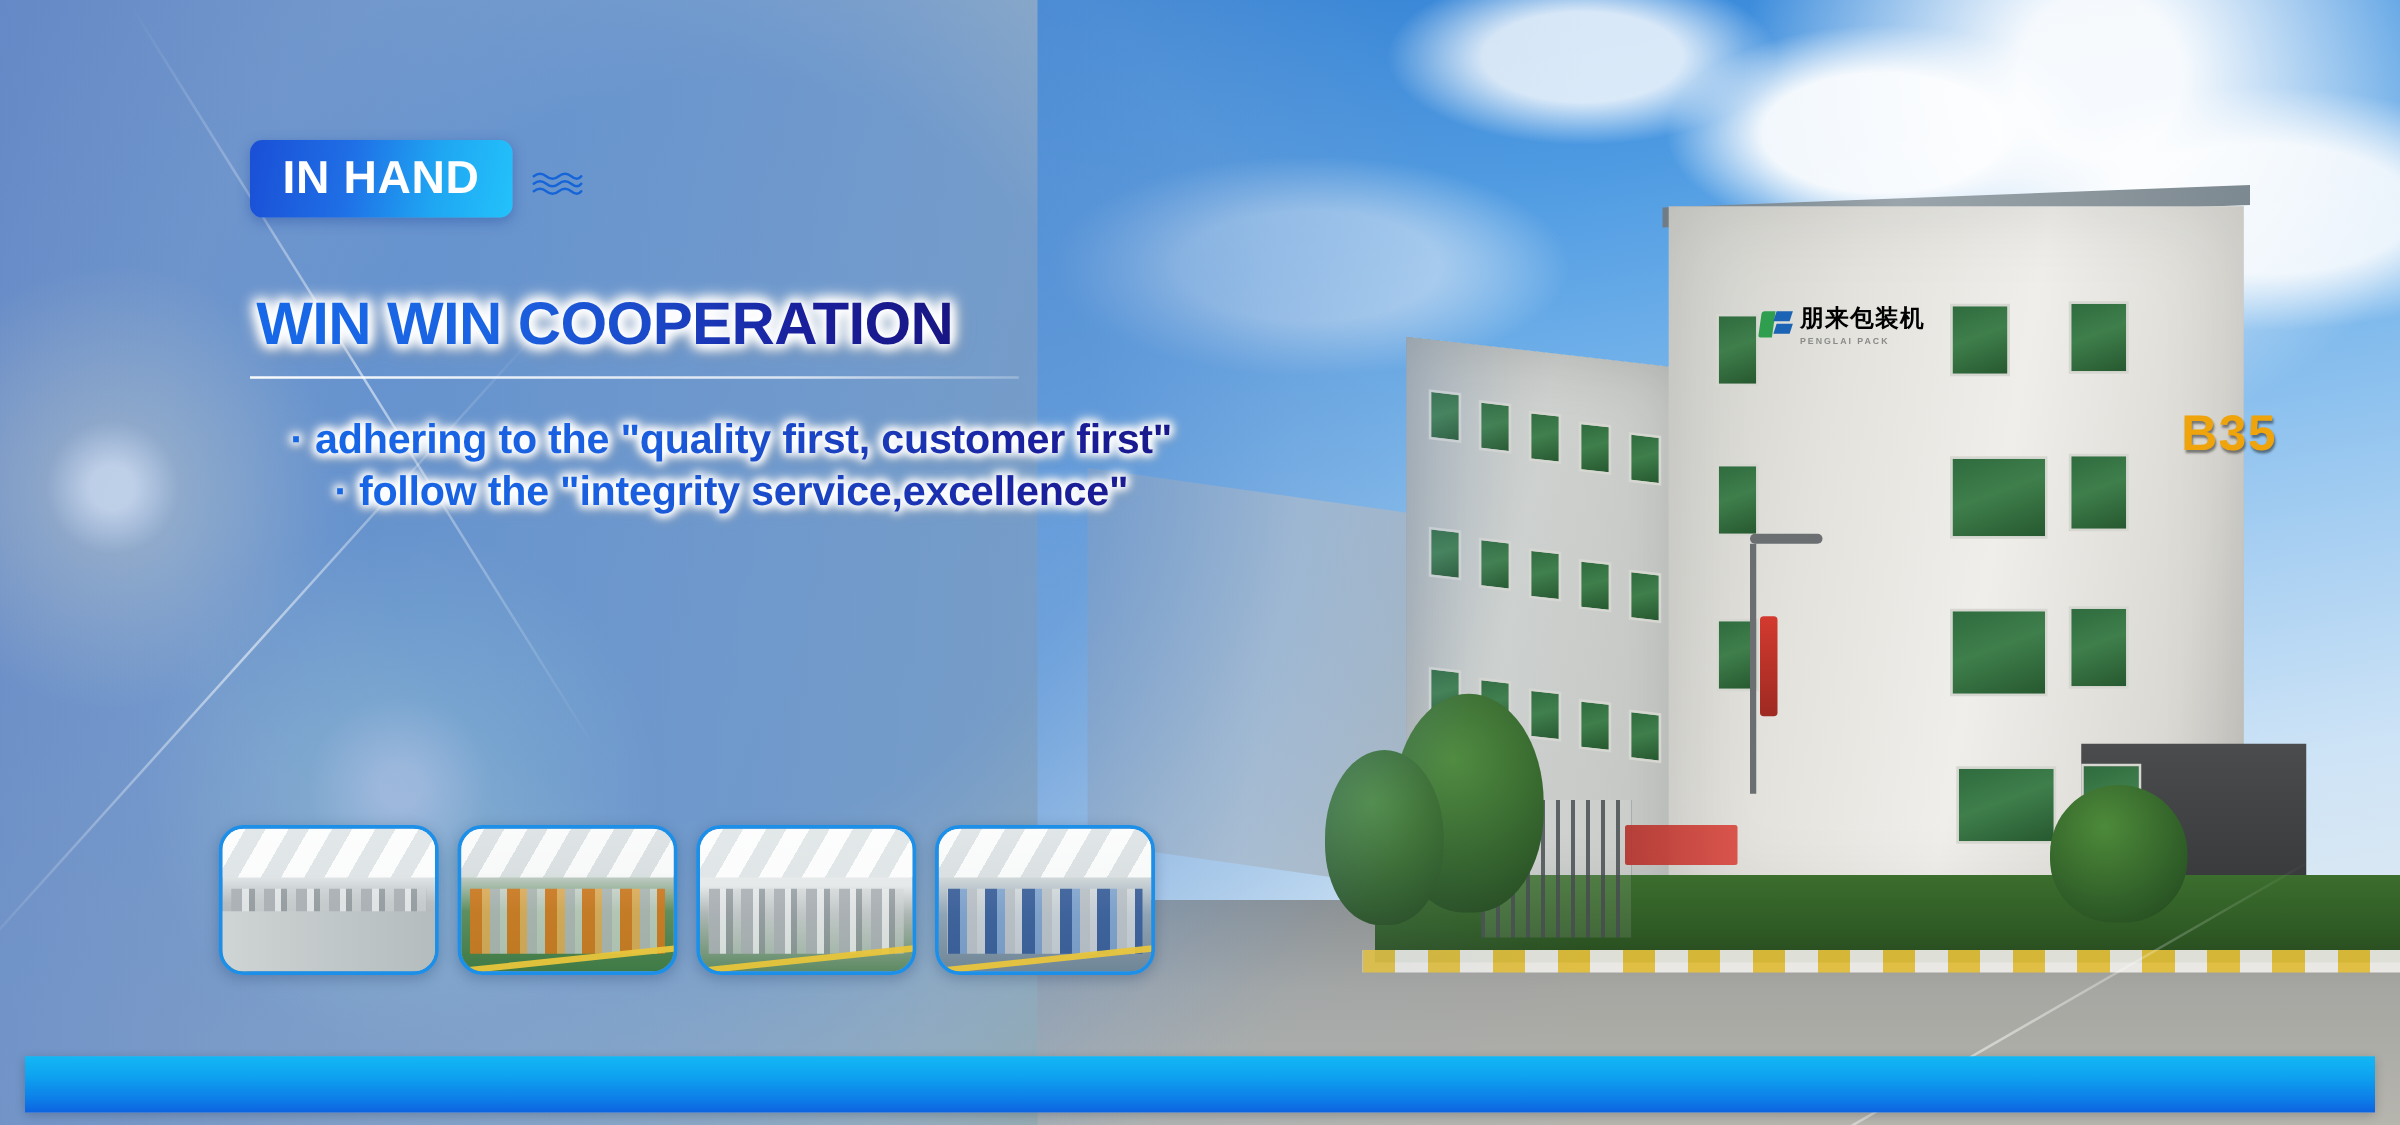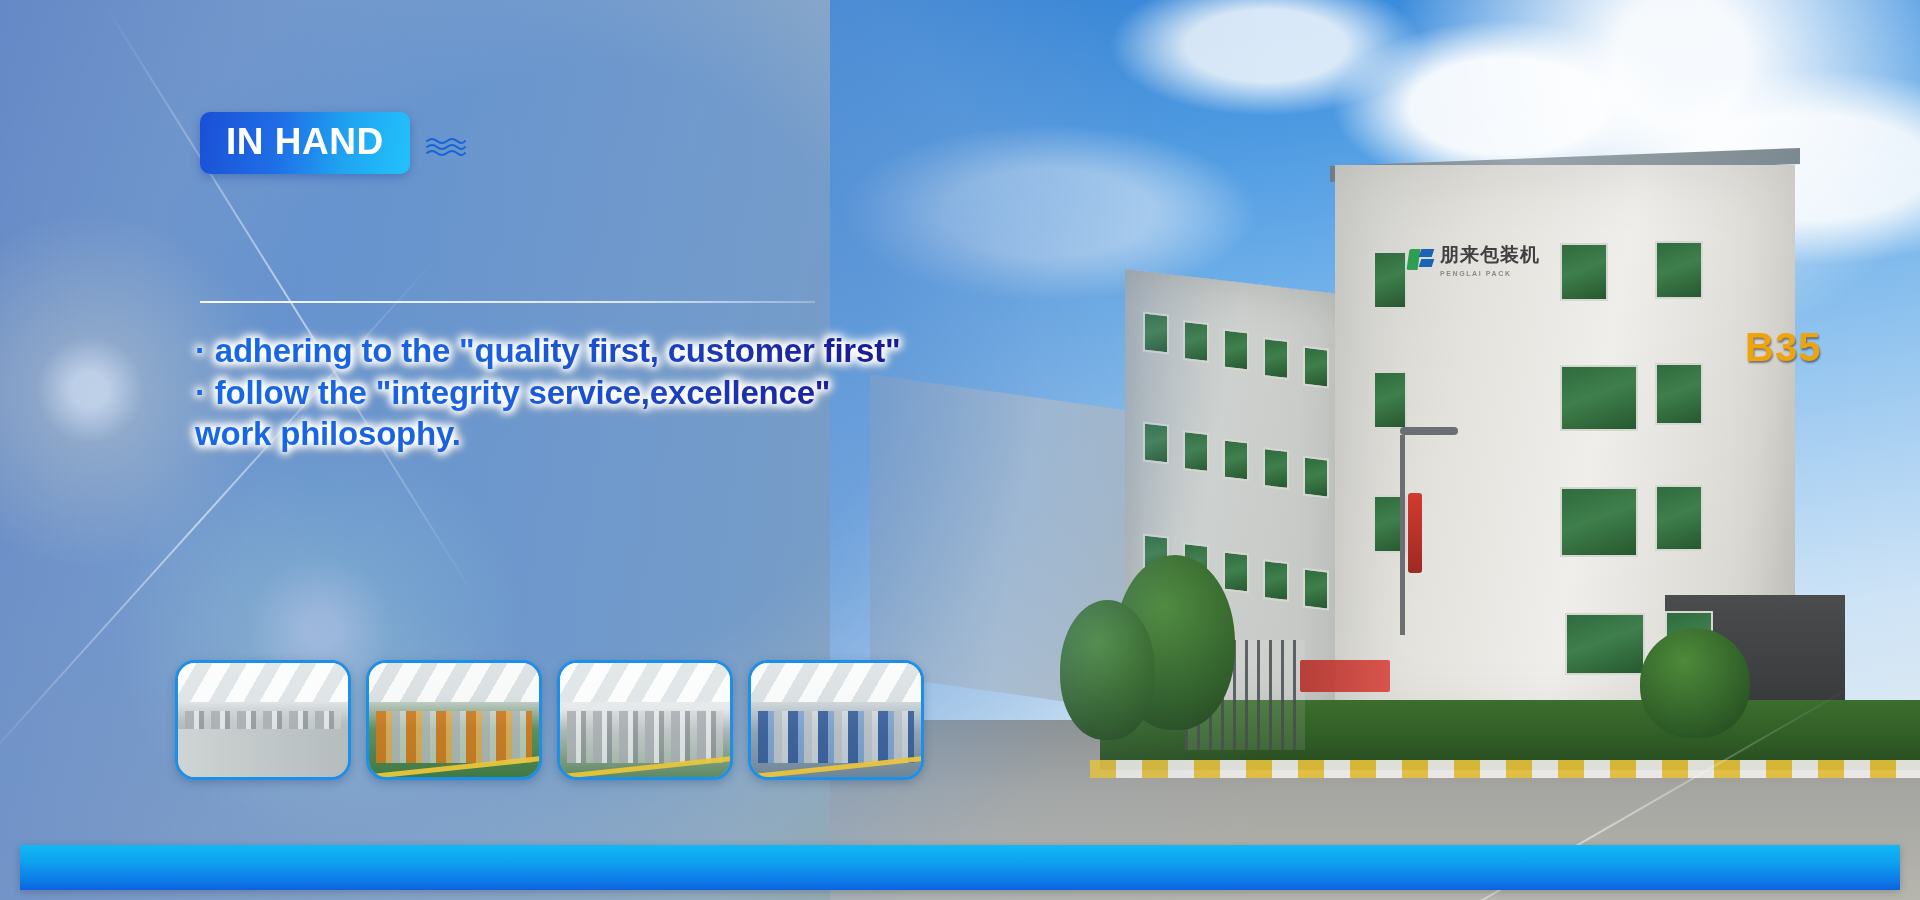--- a/index.html
+++ b/index.html
@@ -83,21 +83,21 @@
   }
   .logo-wrap{
     position:absolute;left:1408px;top:242px;display:flex;align-items:center;gap:6px;
   }
   .logo-mark{width:26px;height:26px;position:relative;}
   .logo-mark i{position:absolute;display:block;}
   .logo-mark i:nth-child(1){left:0;top:2px;width:11px;height:21px;background:#2f9e4f;border-radius:2px 0 0 2px;transform:skewX(-8deg);}
   .logo-mark i:nth-child(2){left:12px;top:2px;width:13px;height:8px;background:#1a63b5;transform:skewX(-18deg);}
   .logo-mark i:nth-child(3){left:12px;top:12px;width:13px;height:8px;background:#1a63b5;transform:skewX(-18deg);}
   .logo-txt{display:flex;flex-direction:column;line-height:1;}
-  .logo-cn{font:700 19px "DejaVu Sans",sans-serif;color:#404040;letter-spacing:1px;}
+  .logo-cn{font:700 19px "DejaVu Sans",sans-serif;color:#000000;letter-spacing:1px;}
   .logo-en{font:700 7px "Liberation Sans",sans-serif;color:#8a8a8a;letter-spacing:1.6px;margin-top:2px;}
   .tree{
     position:absolute;border-radius:50% 50% 46% 46%;
     background:radial-gradient(circle at 40% 30%,#4d8a3a,#2d5a26 70%,#21431d 100%);
   }
   .lamp{position:absolute;left:1395px;top:430px;width:5px;height:200px;background:#6b6f72;}
   .lamp:after{content:"";position:absolute;left:0;top:-8px;width:58px;height:8px;background:#6b6f72;border-radius:4px;}
   .gate{
     position:absolute;left:1185px;top:640px;width:120px;height:110px;
     background:repeating-linear-gradient(90deg,#4a4f52 0 3px,rgba(255,255,255,.12) 3px 12px);
@@ -124,21 +124,21 @@
   .flare{
     position:absolute;left:-120px;top:180px;width:420px;height:420px;
     background:radial-gradient(circle,rgba(255,255,255,.55) 0 6%,rgba(255,240,200,.22) 18%,rgba(255,255,255,0) 60%);
   }
   .flare2{
     position:absolute;left:60px;top:420px;width:520px;height:420px;
     background:radial-gradient(circle,rgba(255,255,255,.30) 0 5%,rgba(200,255,220,.14) 22%,rgba(255,255,255,0) 62%);
   }
 
   
-  .content{position:absolute;left:0;top:0;width:1000px;height:900px;}
+  .content{position:absolute;left:0;top:0;width:1000px;height:900px;text-align:center;}
 
   .badge{
     position:absolute;left:200px;top:112px;
     padding:9px 26px 11px 26px;
     border-radius:10px;
     background:linear-gradient(100deg,#1a4fd6 0%,#1f6fe6 38%,#1fa6f2 70%,#23c2fb 100%);
     color:#fff;
     font:700 37px "Liberation Sans",sans-serif;
     letter-spacing:.5px;
     box-shadow:0 3px 10px rgba(20,60,150,.35);
@@ -293,27 +293,27 @@
     <div class="badge">IN HAND</div>
 
     <svg class="wave-icon" viewBox="0 0 42 24">
       <g fill="none" stroke="#1565d8" stroke-width="2" stroke-linecap="round">
         <path d="M2 5 q5 -4 10 0 t10 0 t10 0 t8 0"></path>
         <path d="M2 11 q5 -4 10 0 t10 0 t10 0 t8 0"></path>
         <path d="M2 17 q5 -4 10 0 t10 0 t10 0 t8 0"></path>
       </g>
     </svg>
 
+    <div class="headline">WIN WIN COOPERATION</div>
 
     <div class="divider"></div>
 
     <div class="bullets">
       <div class="bline">· adhering to the "quality first, customer first"</div>
       <div class="bline">· follow the "integrity service,excellence"</div>
-      <div class="bline">work philosophy.</div>
     </div>
 
     <div class="thumbs">
       <div class="thumb">
         <div class="t-inner t1">
             <div class="ceil"></div>
             <div class="mrow"></div>
             <div class="yline"></div>
           </div>
       </div>

